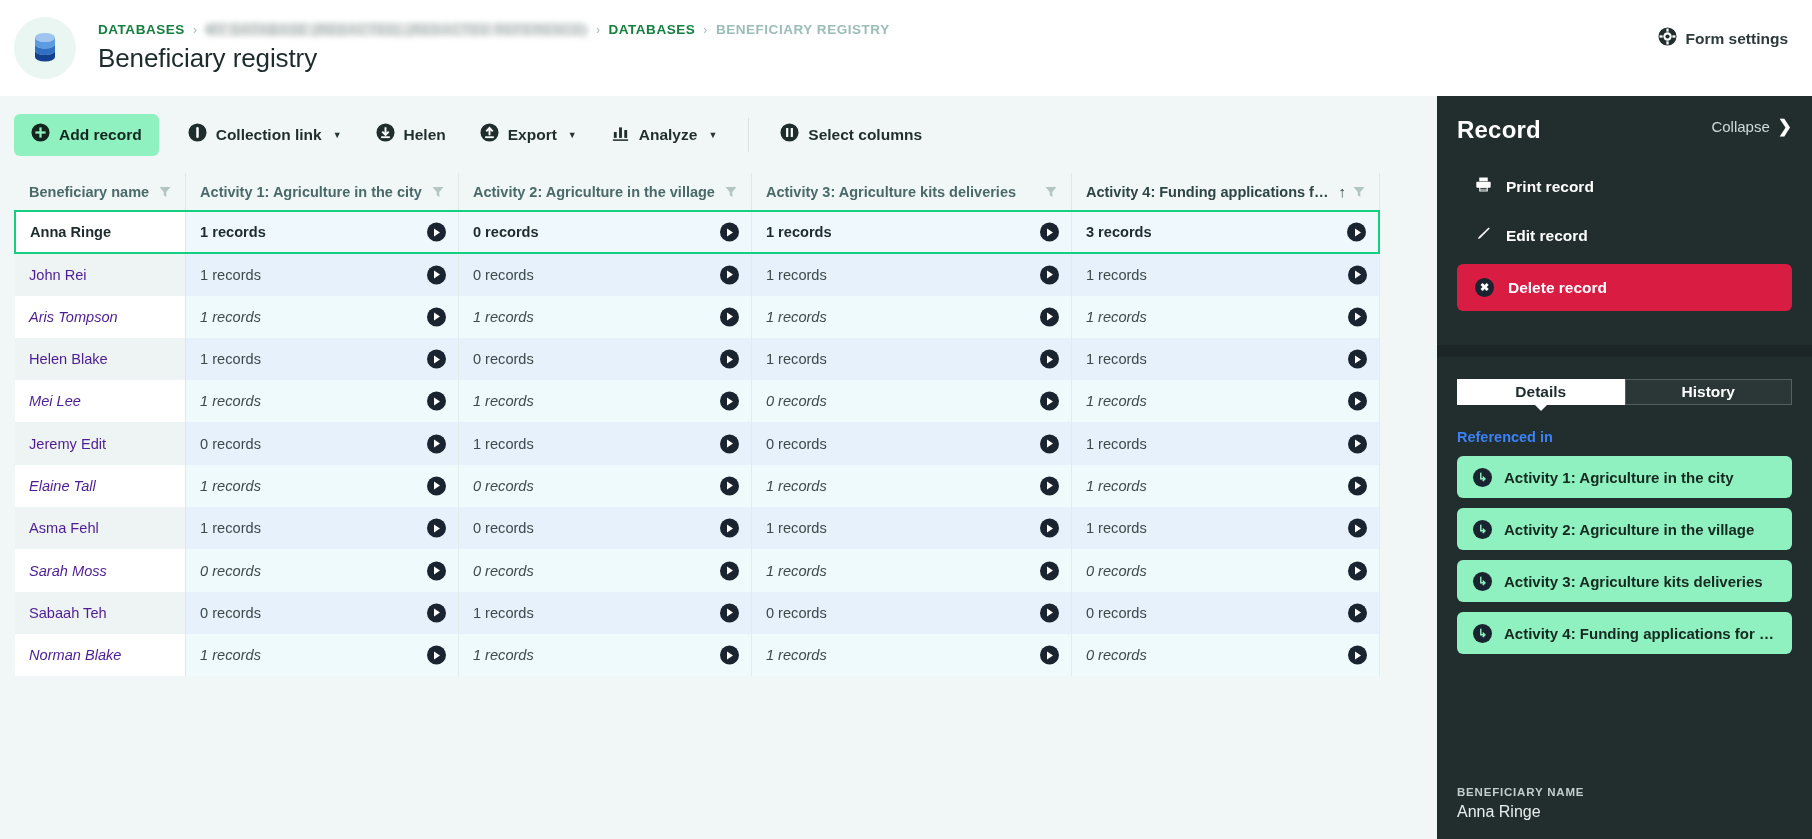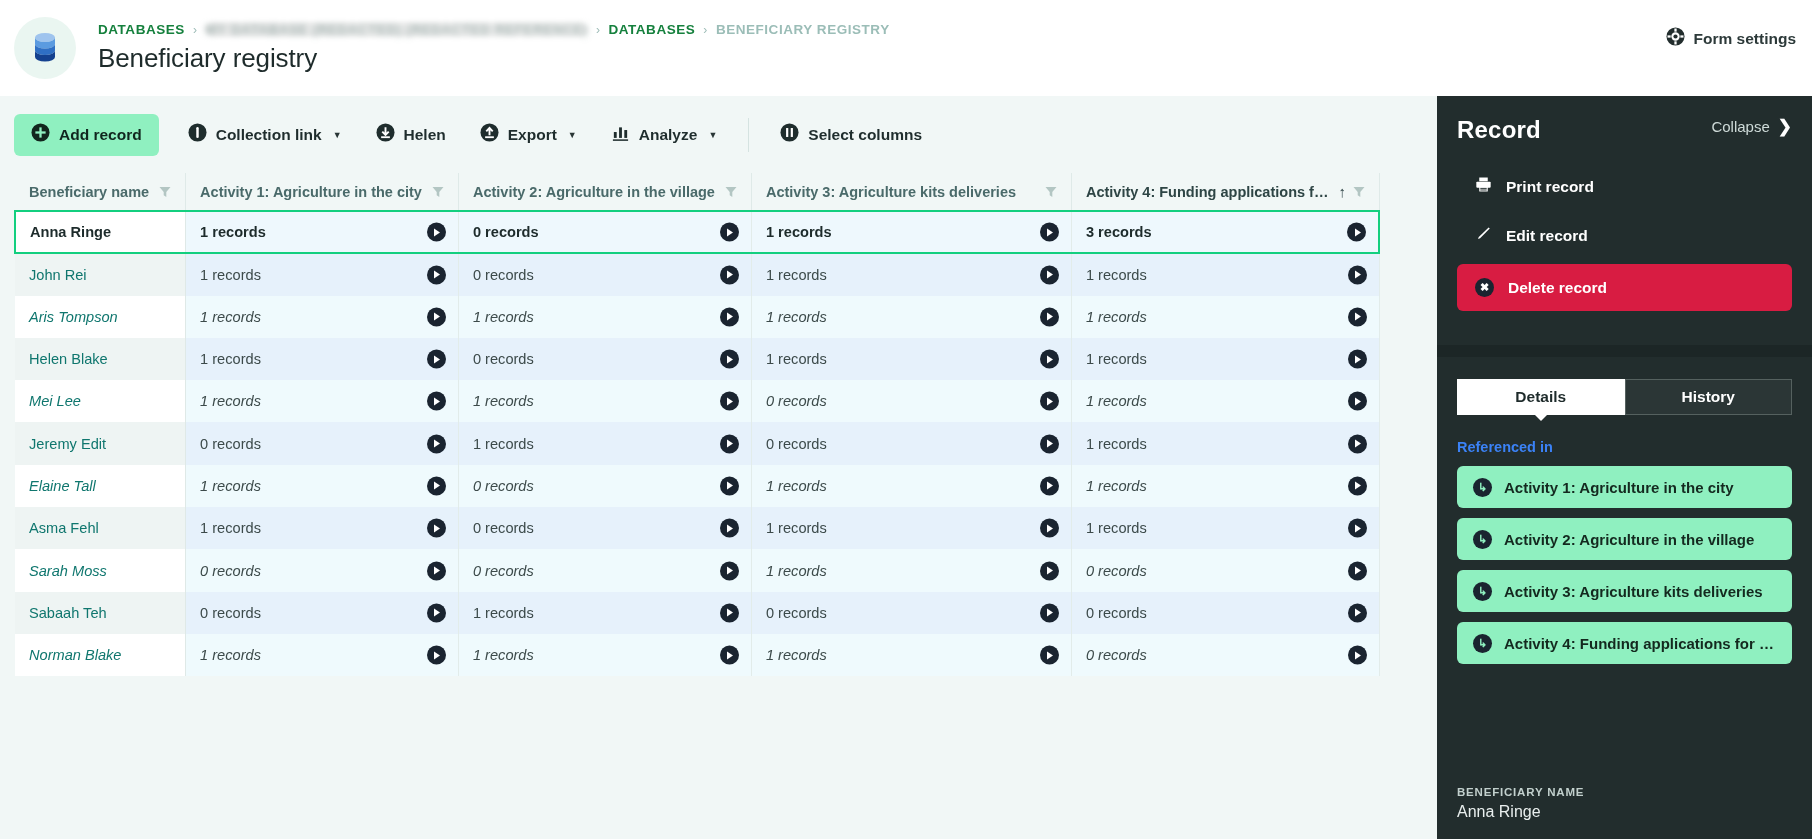--- a/index.html
+++ b/index.html
@@ -42,21 +42,21 @@
     filter: blur(2.3px);
     -webkit-user-select: none; user-select: none;
     text-shadow: 0 0 5px rgba(90,120,115,.55);
   }
   .crumb-sep { color: #9dbcb7; font-size: 12px; font-weight: 400; }
   .page-title {
     font-size: 26px; font-weight: 400; color: #1e2b2b;
     margin-top: 6px; letter-spacing: -.1px;
   }
   .form-settings {
-    position: absolute; right: 16px; top: 27px;
+    position: absolute; right: 24px; top: 27px;
     display: flex; align-items: center; gap: 9px;
     font-size: 15.5px; font-weight: 700; color: #2d3a3a;
     cursor: pointer;
   }
 
   
   .body { flex: 1 1 auto; display: flex; min-height: 0; }
   .main {
     flex: 1 1 auto; min-width: 0;
     background: #f1f7f6;
@@ -97,21 +97,21 @@
   th .th-icons { margin-left: auto; display: flex; align-items: center; gap: 7px; padding-left: 10px; }
   .sort-arrow { font-size: 15px; color: #33484a; font-weight: 700; line-height: 1; }
   .funnel { width: 12px; height: 12px; display: block; }
   td {
     height: 42.3px;
     font-size: 14.6px; color: #3c4a4a;
     padding: 0 14px;
     border-right: 1px solid #e2ecea;
     white-space: nowrap; vertical-align: middle;
   }
-  td.namecell { color: #0f766e; border-right: 1px solid #dfe9e7; }
+  td.namecell { color: #4c1d95; border-right: 1px solid #dfe9e7; }
   td.datacell { position: relative; padding-right: 42px; }
   tbody tr.odd td { background: #eef4f3; }
   tbody tr.odd td.datacell { background: #e6f1fb; }
   tbody tr.even td { background: #ffffff; font-style: italic; }
   tbody tr.even td.datacell { background: #effafd; }
   tbody tr.selected td { background: #ffffff; font-weight: 700; color: #1d2b2b; }
   tbody tr.selected td.datacell { background: #eef8fd; }
   tbody tr.selected td:first-child {
     border-left: 2px solid #13cf7f; border-top: 2px solid #13cf7f; border-bottom: 2px solid #13cf7f;
   }
@@ -157,21 +157,21 @@
   }
   .icon-circle-x {
     width: 19px; height: 19px; border-radius: 50%;
     background: #1a2430; color: #fff; font-size: 11px;
     display: flex; align-items: center; justify-content: center; flex: 0 0 19px;
   }
   .panel-sep { height: 12px; background: #1c2626; }
   .panel-mid { padding: 22px 20px 0 20px; background: #222d2d; flex: 1 1 auto; }
   .tabs { display: flex; }
   .tab {
-    flex: 1 1 50%; height: 36px;
+    flex: 1 1 50%; height: 26px;
     display: flex; align-items: center; justify-content: center;
     font-size: 15.5px; font-weight: 700;
     border: 1px solid #55615f; cursor: pointer; position: relative;
   }
   .tab.active { background: #ffffff; color: #1e2b2b; border-color: #ffffff; }
   .tab.active::after {
     content: ""; position: absolute; bottom: -7px; left: 50%;
     transform: translateX(-50%);
     border-left: 7px solid transparent; border-right: 7px solid transparent;
     border-top: 7px solid #ffffff;

